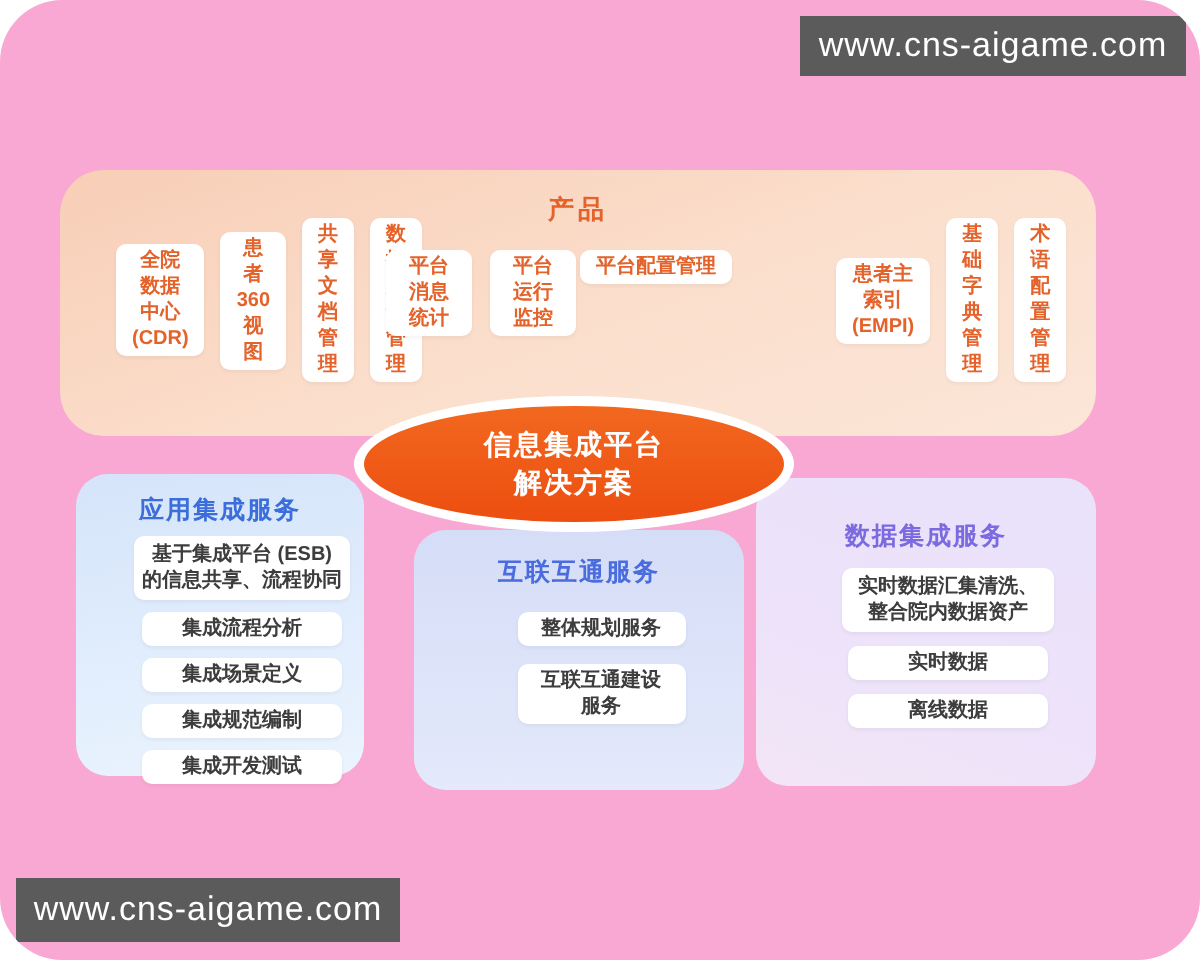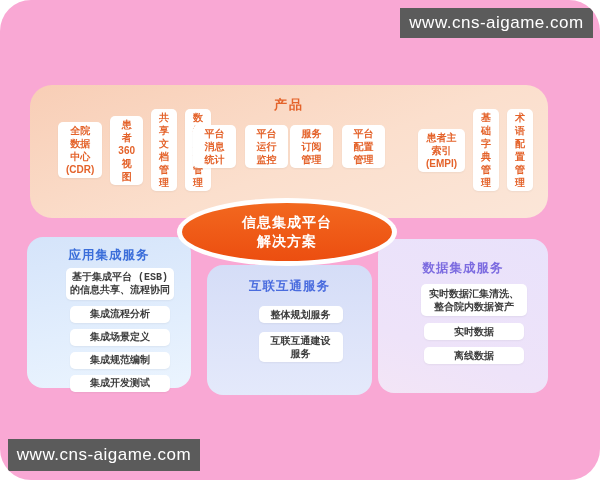--- a/index.html
+++ b/index.html
@@ -9,22 +9,22 @@
   
   .wm{position:absolute;background:#5b5b5b;color:#ffffff;display:flex;align-items:center;
       justify-content:center;font-size:17px;letter-spacing:.5px;}
   .wm.top{left:400px;top:8px;width:193px;height:30px;}
   .wm.bottom{left:8px;top:439px;width:192px;height:32px;}
 
   
   .panel{position:absolute;}
   .panel.products{left:30px;top:85px;width:518px;height:133px;border-radius:22px;
       background:linear-gradient(160deg,#f8ceb6 0%,#fbdfcd 55%,#fbe6d8 100%);}
-  .panel.app{left:27px;top:237px;width:164px;height:151px;border-radius:16px;
-      background:linear-gradient(170deg,#d5e4fa 0%,#e2eefd 60%,#ebf4fe 100%);font-family:Liberation Mono, monospace;}
+  .panel.app{left:38px;top:237px;width:144px;height:151px;border-radius:16px;
+      background:linear-gradient(170deg,#d5e4fa 0%,#e2eefd 60%,#ebf4fe 100%);}
   .panel.link{left:207px;top:265px;width:165px;height:130px;border-radius:16px;
       background:linear-gradient(180deg,#d5ddf7 0%,#e4e9fb 100%);}
   .panel.data{left:378px;top:239px;width:170px;height:154px;border-radius:16px;
       background:linear-gradient(200deg,#e9e2fb 0%,#eee3f9 70%,#f3e5f6 100%);}
 
   .panel-title{position:absolute;left:0;width:100%;text-align:center;font-weight:bold;}
   .products .panel-title{top:11px;font-size:13px;color:#e4632b;letter-spacing:2px;}
   .app .panel-title{top:10px;font-size:12.5px;color:#3b6eda;letter-spacing:1px;}
   .link .panel-title{top:13px;font-size:12.5px;color:#4a6cde;letter-spacing:1px;}
   .data .panel-title{top:21px;font-size:12.5px;color:#7c6be0;letter-spacing:1px;}
@@ -74,21 +74,20 @@
       <div class="chip orange">全院数据中心 (CDR)</div>
       <div class="chip orange">患者360视图</div>
       <div class="chip orange">共享文档管理</div>
       <div class="chip orange">数据脱敏管理</div>
     </div>
     <div class="col c2">
       <div class="chip orange">平台消息统计</div>
       <div class="chip orange">平台运行监控</div>
     </div>
     <div class="col c3">
-      <div class="chip orange">服务订阅管理</div>
       <div class="chip orange">平台配置管理</div>
     </div>
     <div class="col c4">
       <div class="chip orange">患者主索引 (EMPI)</div>
       <div class="chip orange">基础字典管理</div>
       <div class="chip orange">术语配置管理</div>
     </div>
   </div>
 
   <div class="panel app">

